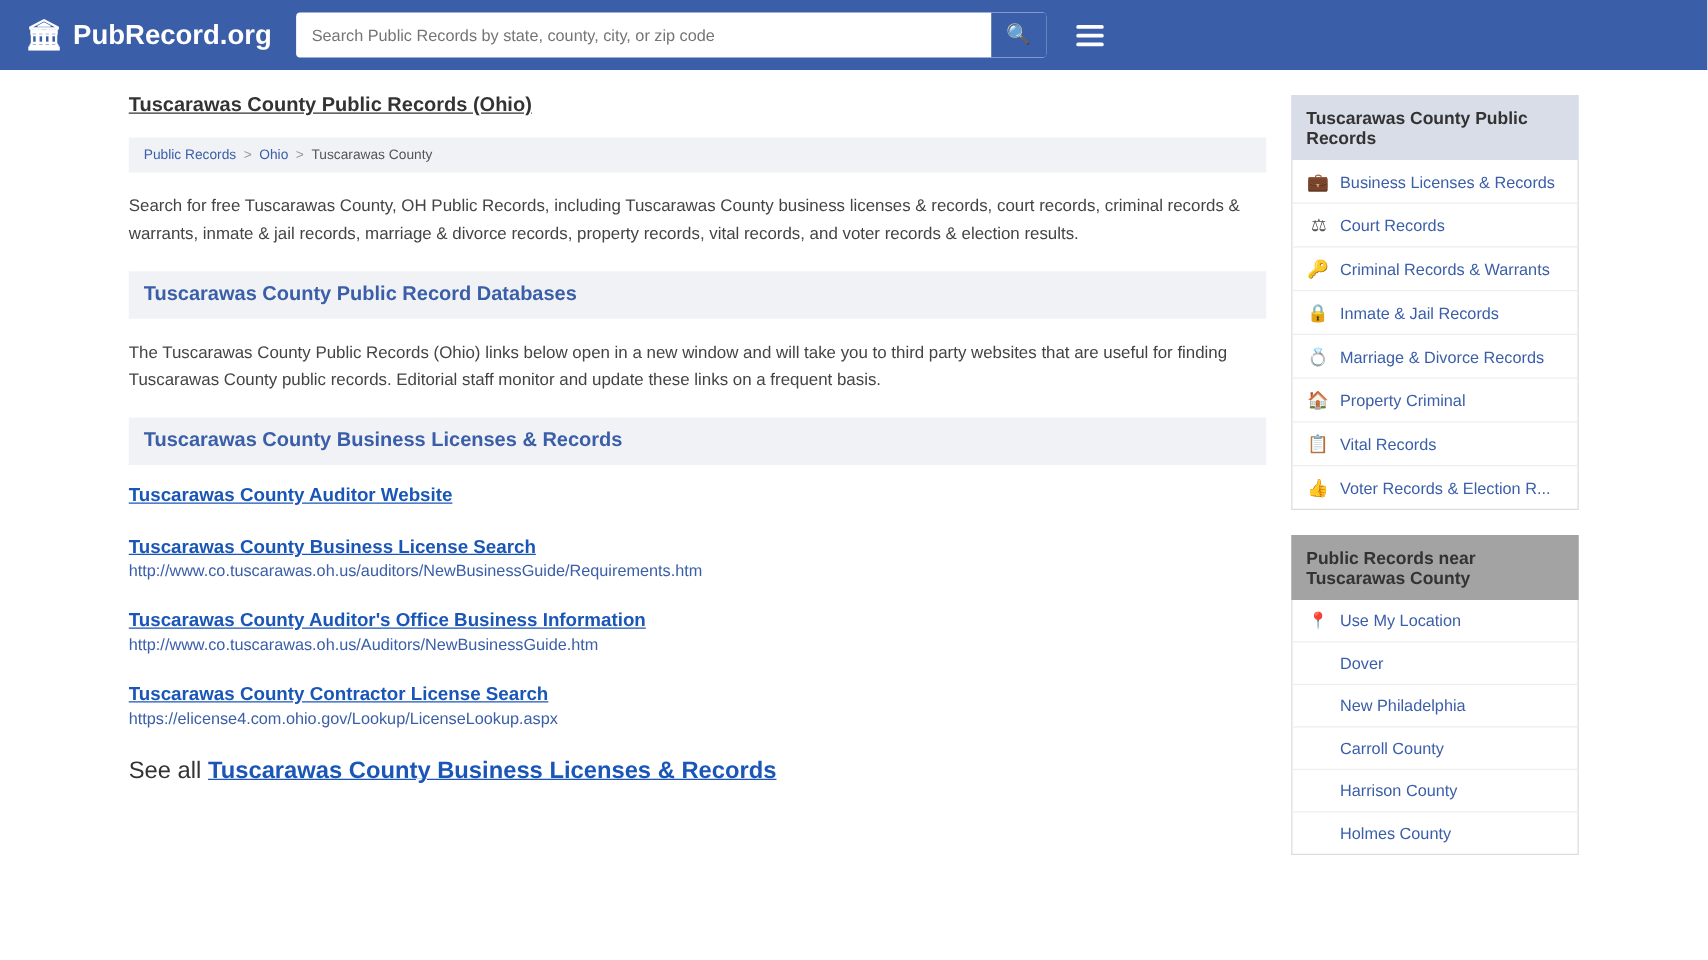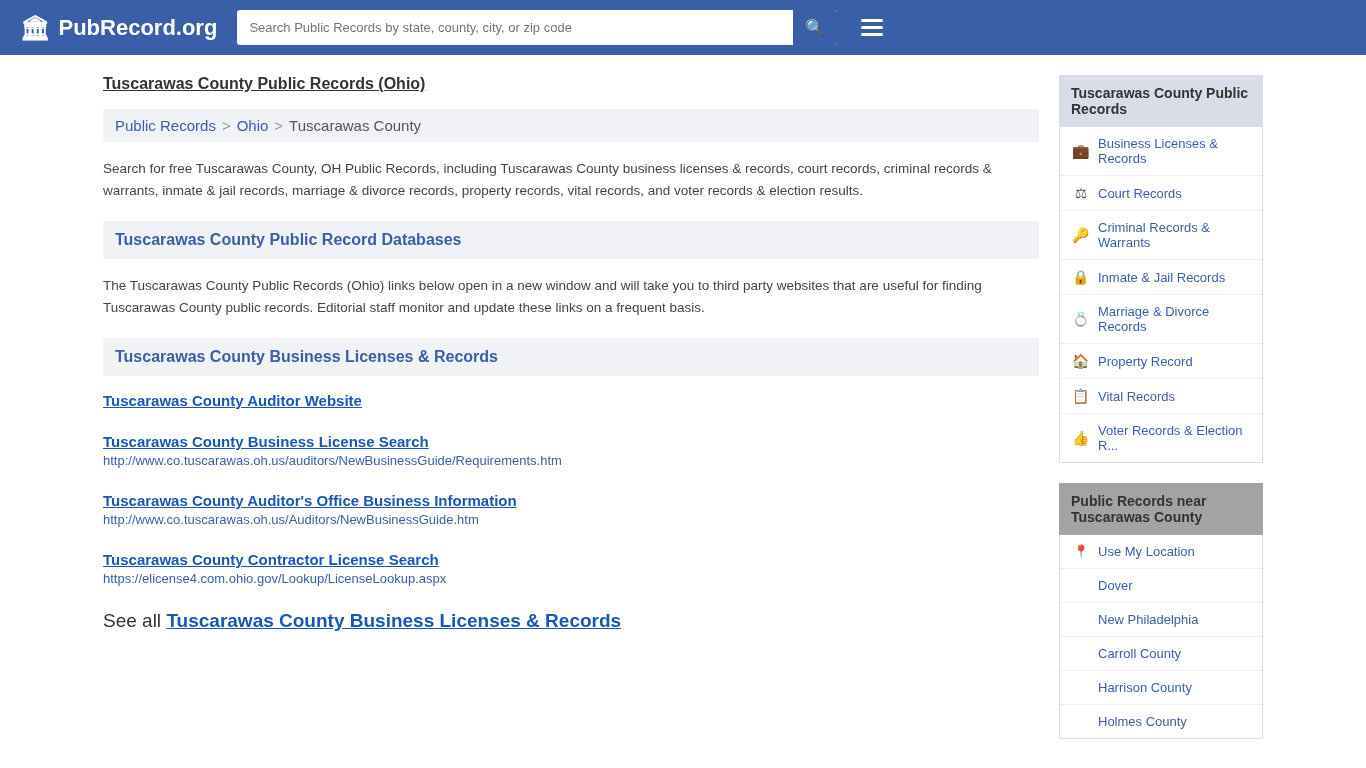--- a/index.html
+++ b/index.html
@@ -87,21 +87,21 @@
       font-size: 16px;
       font-weight: bold;
       color: #333;
       margin-bottom: 16px;
       text-decoration: underline;
     }
 
     .breadcrumb {
       background: #f0f2f5;
       padding: 8px 12px;
-      font-size: 15px;
+      font-size: 11px;
       color: #555;
       margin-bottom: 16px;
       display: flex;
       align-items: center;
       gap: 6px;
     }
     .breadcrumb a {
       color: #3a5ea8;
       text-decoration: none;
     }
@@ -155,21 +155,21 @@
       margin-top: 8px;
     }
     .see-all a {
       color: #1a56b8;
       font-weight: bold;
       text-decoration: underline;
     }
 
     
     .sidebar {
-      width: 204px;
+      width: 230px;
       flex-shrink: 0;
     }
 
     .sidebar-section {
       margin-bottom: 20px;
     }
 
     .sidebar-title {
       background: #d8dde8;
       padding: 10px 12px;
@@ -327,21 +327,21 @@
           <a class="sidebar-item" href="#">
             <span class="si-icon">🔒</span>
             <span>Inmate &amp; Jail Records</span>
           </a>
           <a class="sidebar-item" href="#">
             <span class="si-icon">💍</span>
             <span>Marriage &amp; Divorce Records</span>
           </a>
           <a class="sidebar-item" href="#">
             <span class="si-icon">🏠</span>
-            <span>Property Record</span>
+            <span>Property Criminal</span>
           </a>
           <a class="sidebar-item" href="#">
             <span class="si-icon">📋</span>
             <span>Vital Records</span>
           </a>
           <a class="sidebar-item" href="#">
             <span class="si-icon">👍</span>
             <span>Voter Records &amp; Election R...</span>
           </a>
         </div>

